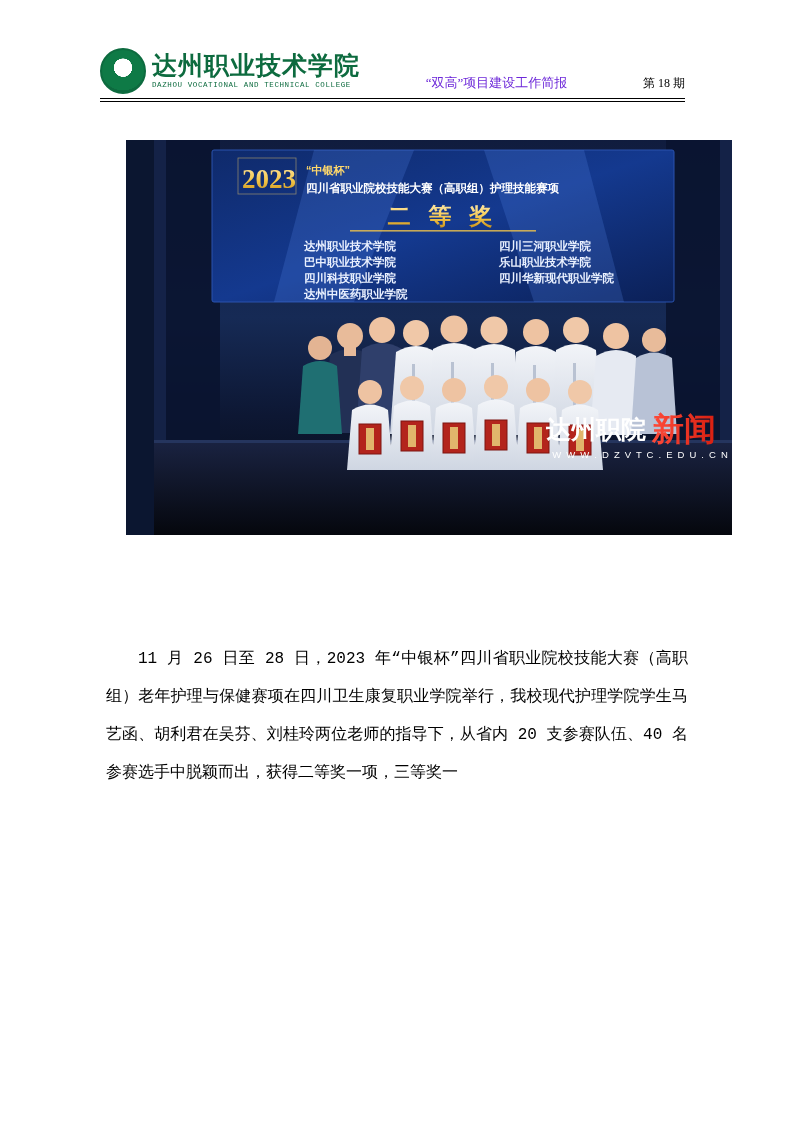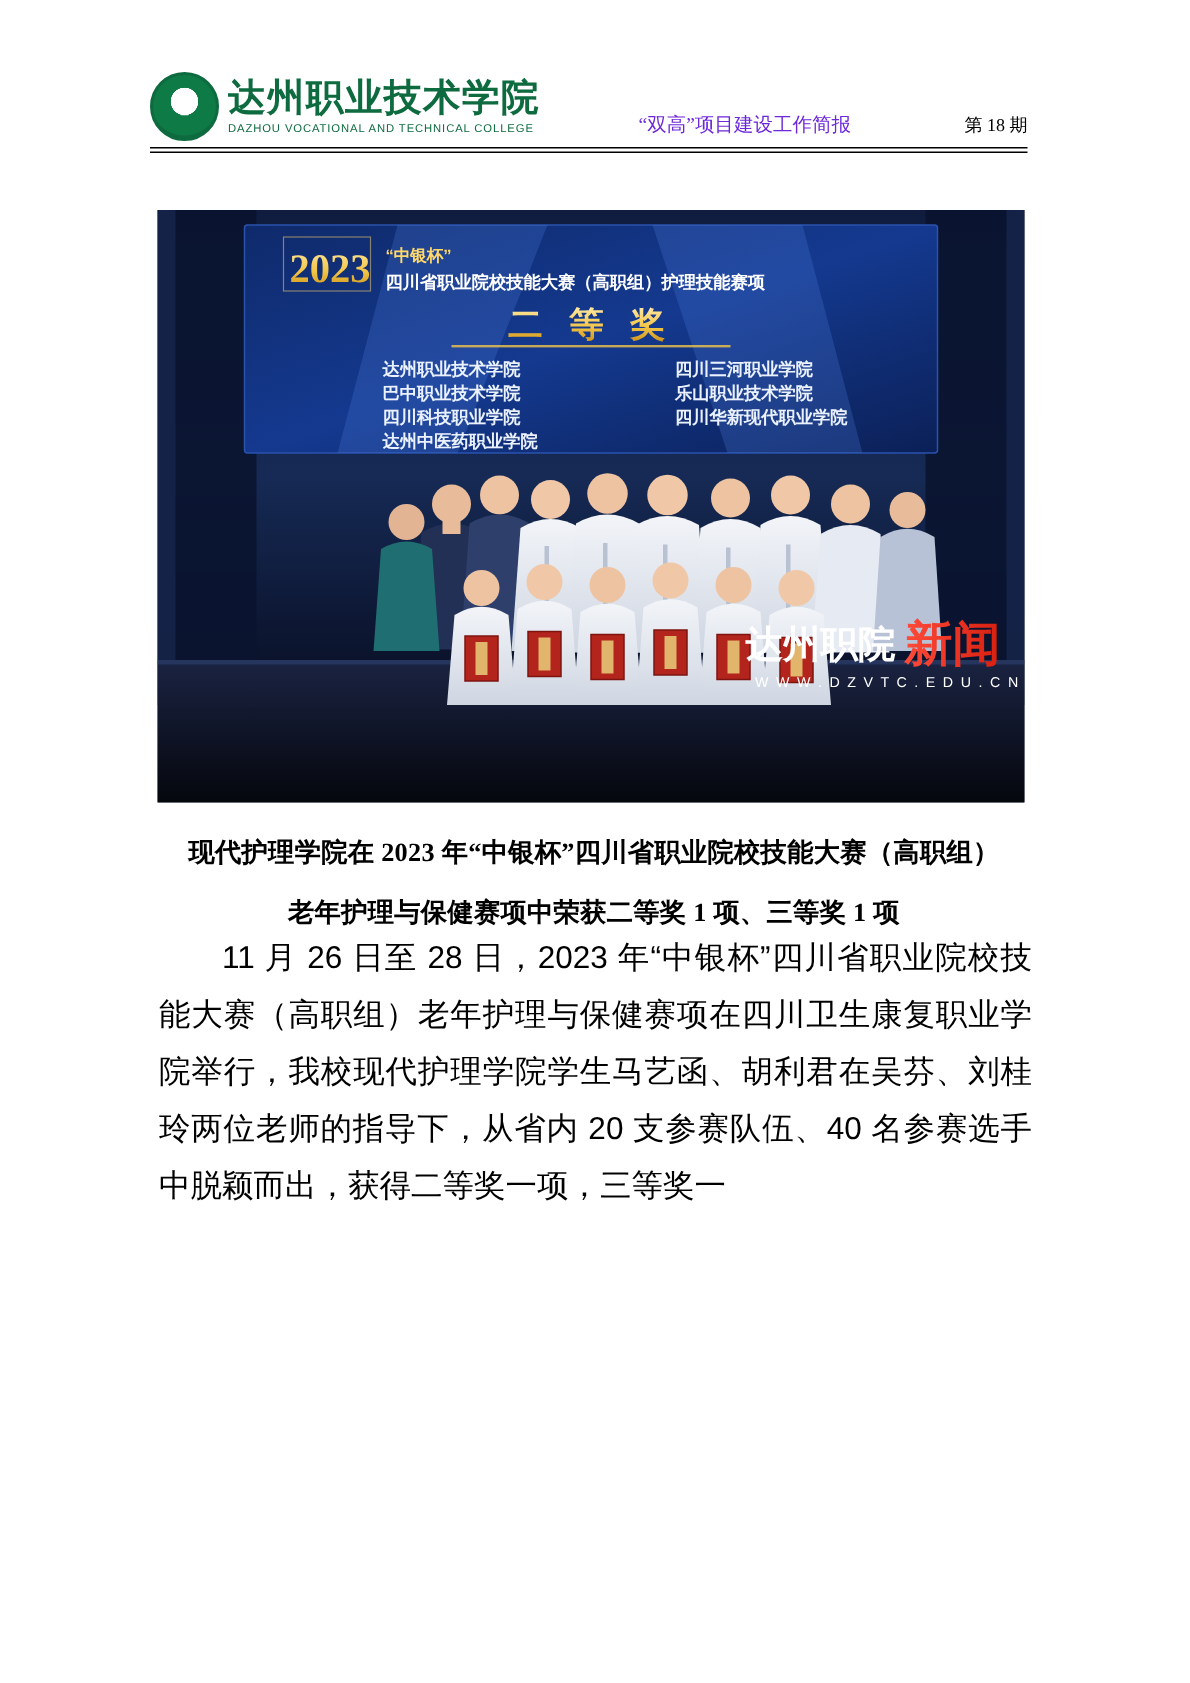--- a/index.html
+++ b/index.html
@@ -68,21 +68,21 @@
   }
   .logo-cn {
     font-family: "Liberation Serif", "DejaVu Serif", serif;
     font-size: 25px;
     font-weight: bold;
     color: #0d6b3f;
     letter-spacing: 1px;
     white-space: nowrap;
   }
   .logo-en {
-    font-family: Liberation Sans, sans-serif;
+    font-family: Liberation Mono, monospace;
     font-size: 7.5px;
     color: #0d6b3f;
     letter-spacing: 0.6px;
     margin-top: 4px;
     white-space: nowrap;
   }
   .header-center {
     flex: 1;
     text-align: center;
     font-size: 13px;
@@ -107,26 +107,27 @@
   .header-rule::after {
     content: "";
     display: block;
     margin-top: 2px;
     border-top: 0.6px solid #000;
   }
 
   
   .photo {
     position: absolute;
-    left: 105px;
+    left: 126px;
     top: 140px;
     width: 578px;
     height: 395px;
     overflow: hidden;
     background: #0b1630;
+    padding-left: 28px;
   }
   .photo svg { display: block; }
 
   
   .title {
     position: absolute;
     left: 100px;
     top: 548px;
     width: 592px;
     text-align: center;
@@ -135,28 +136,28 @@
     line-height: 40px;
     font-family: "Liberation Serif", "DejaVu Serif", serif;
     letter-spacing: 0.2px;
   }
   .title-line2 { letter-spacing: 0.2px; }
 
   
   .body-text {
     position: absolute;
     left: 106px;
-    top: 620px;
+    top: 640px;
     width: 582px;
-    font-size: 21px;
+    font-size: 16px;
     line-height: 38px;
     text-align: justify;
     text-justify: inter-ideograph;
     text-indent: 2em;
-    font-family: Liberation Sans, sans-serif;
+    font-family: Liberation Mono, monospace;
   }
 
   
   .page-number {
     position: absolute;
     left: 0;
     top: 1038px;
     width: 793px;
     text-align: center;
     font-size: 13.5px;
@@ -343,21 +344,17 @@
       </g>
 
       <g>
         <text x="492" y="298" text-anchor="end" font-family="Liberation Sans, sans-serif" font-size="25" font-weight="bold" fill="#ffffff">达州职院</text>
         <text x="498" y="300" font-family="Liberation Sans, sans-serif" font-size="32" font-weight="bold" fill="url(#redWm)">新闻</text>
         <text x="575" y="318" text-anchor="end" font-family="Liberation Sans, sans-serif" font-size="9.5" fill="#ffffff" letter-spacing="1.2">W W W . D Z V T C . E D U . C N</text>
       </g>
     </svg>
   </div>
 
-  <div class="title">
-    <div>现代护理学院在 2023 年“中银杯”四川省职业院校技能大赛（高职组）</div>
-    <div class="title-line2">老年护理与保健赛项中荣获二等奖 1 项、三等奖 1 项</div>
-  </div>
 
   <div class="body-text">11 月 26 日至 28 日，2023 年“中银杯”四川省职业院校技能大赛（高职组）老年护理与保健赛项在四川卫生康复职业学院举行，我校现代护理学院学生马艺函、胡利君在吴芬、刘桂玲两位老师的指导下，从省内 20 支参赛队伍、40 名参赛选手中脱颖而出，获得二等奖一项，三等奖一</div>
 
 
 </div>
 
 </body></html>

